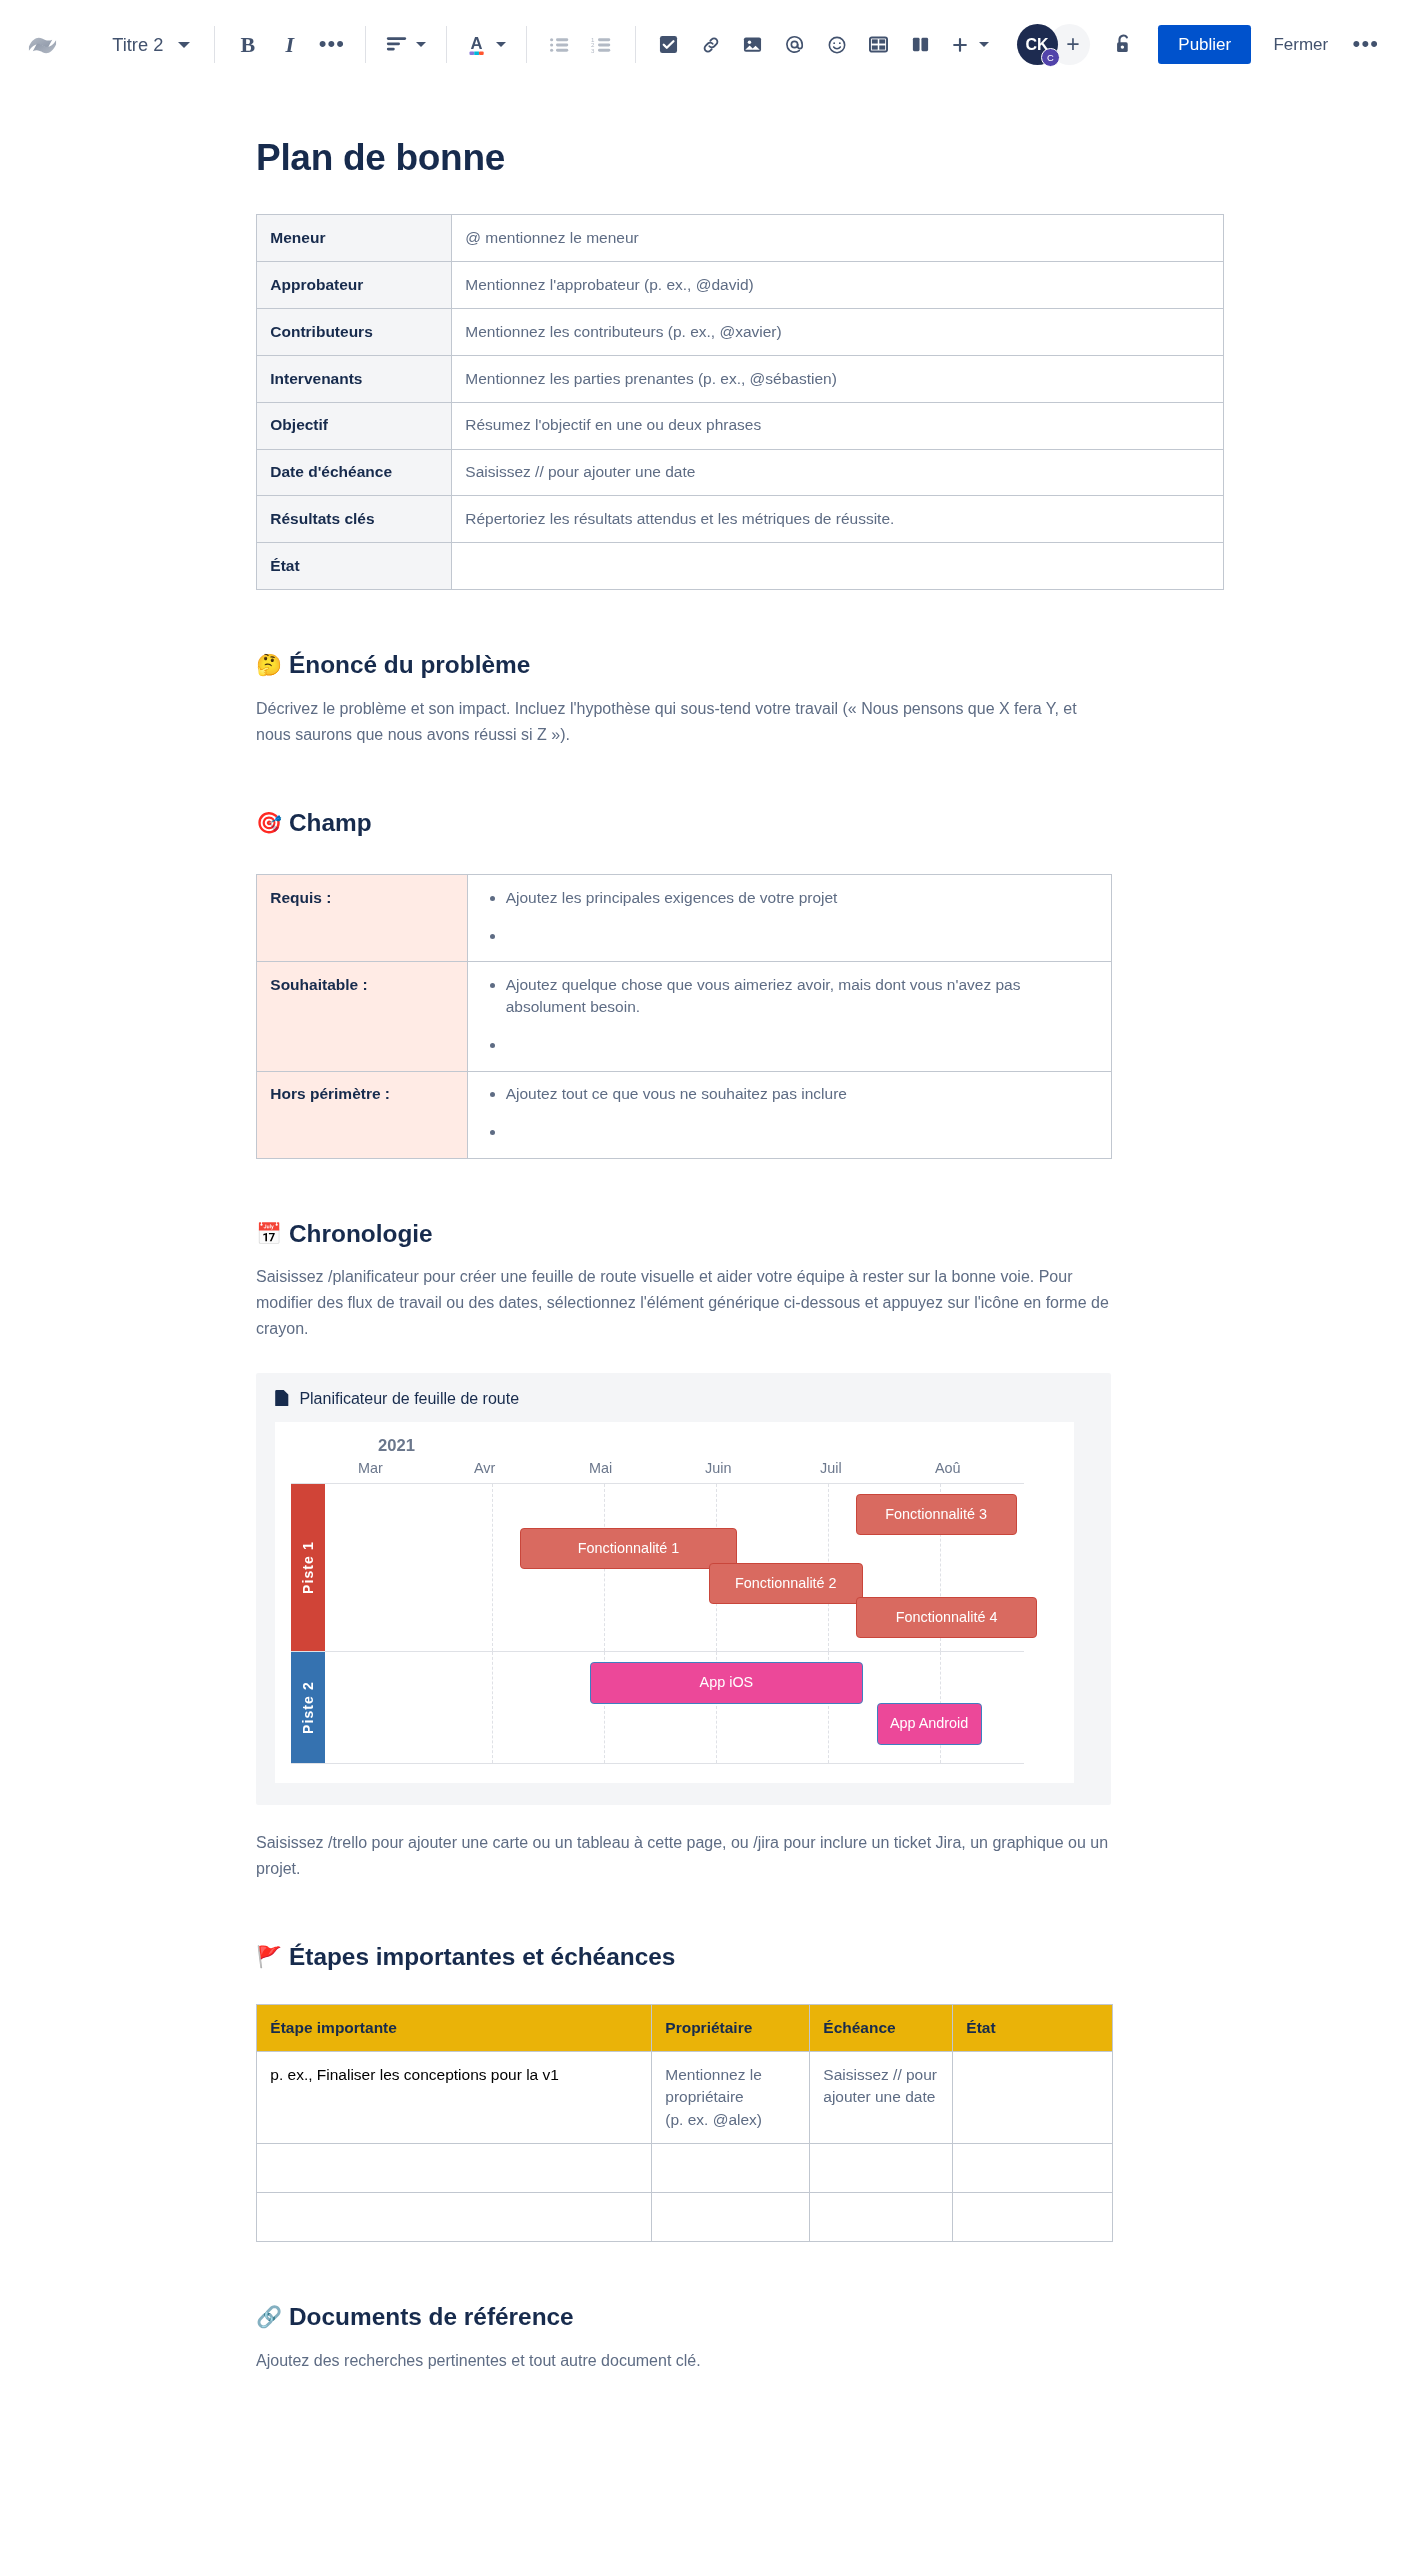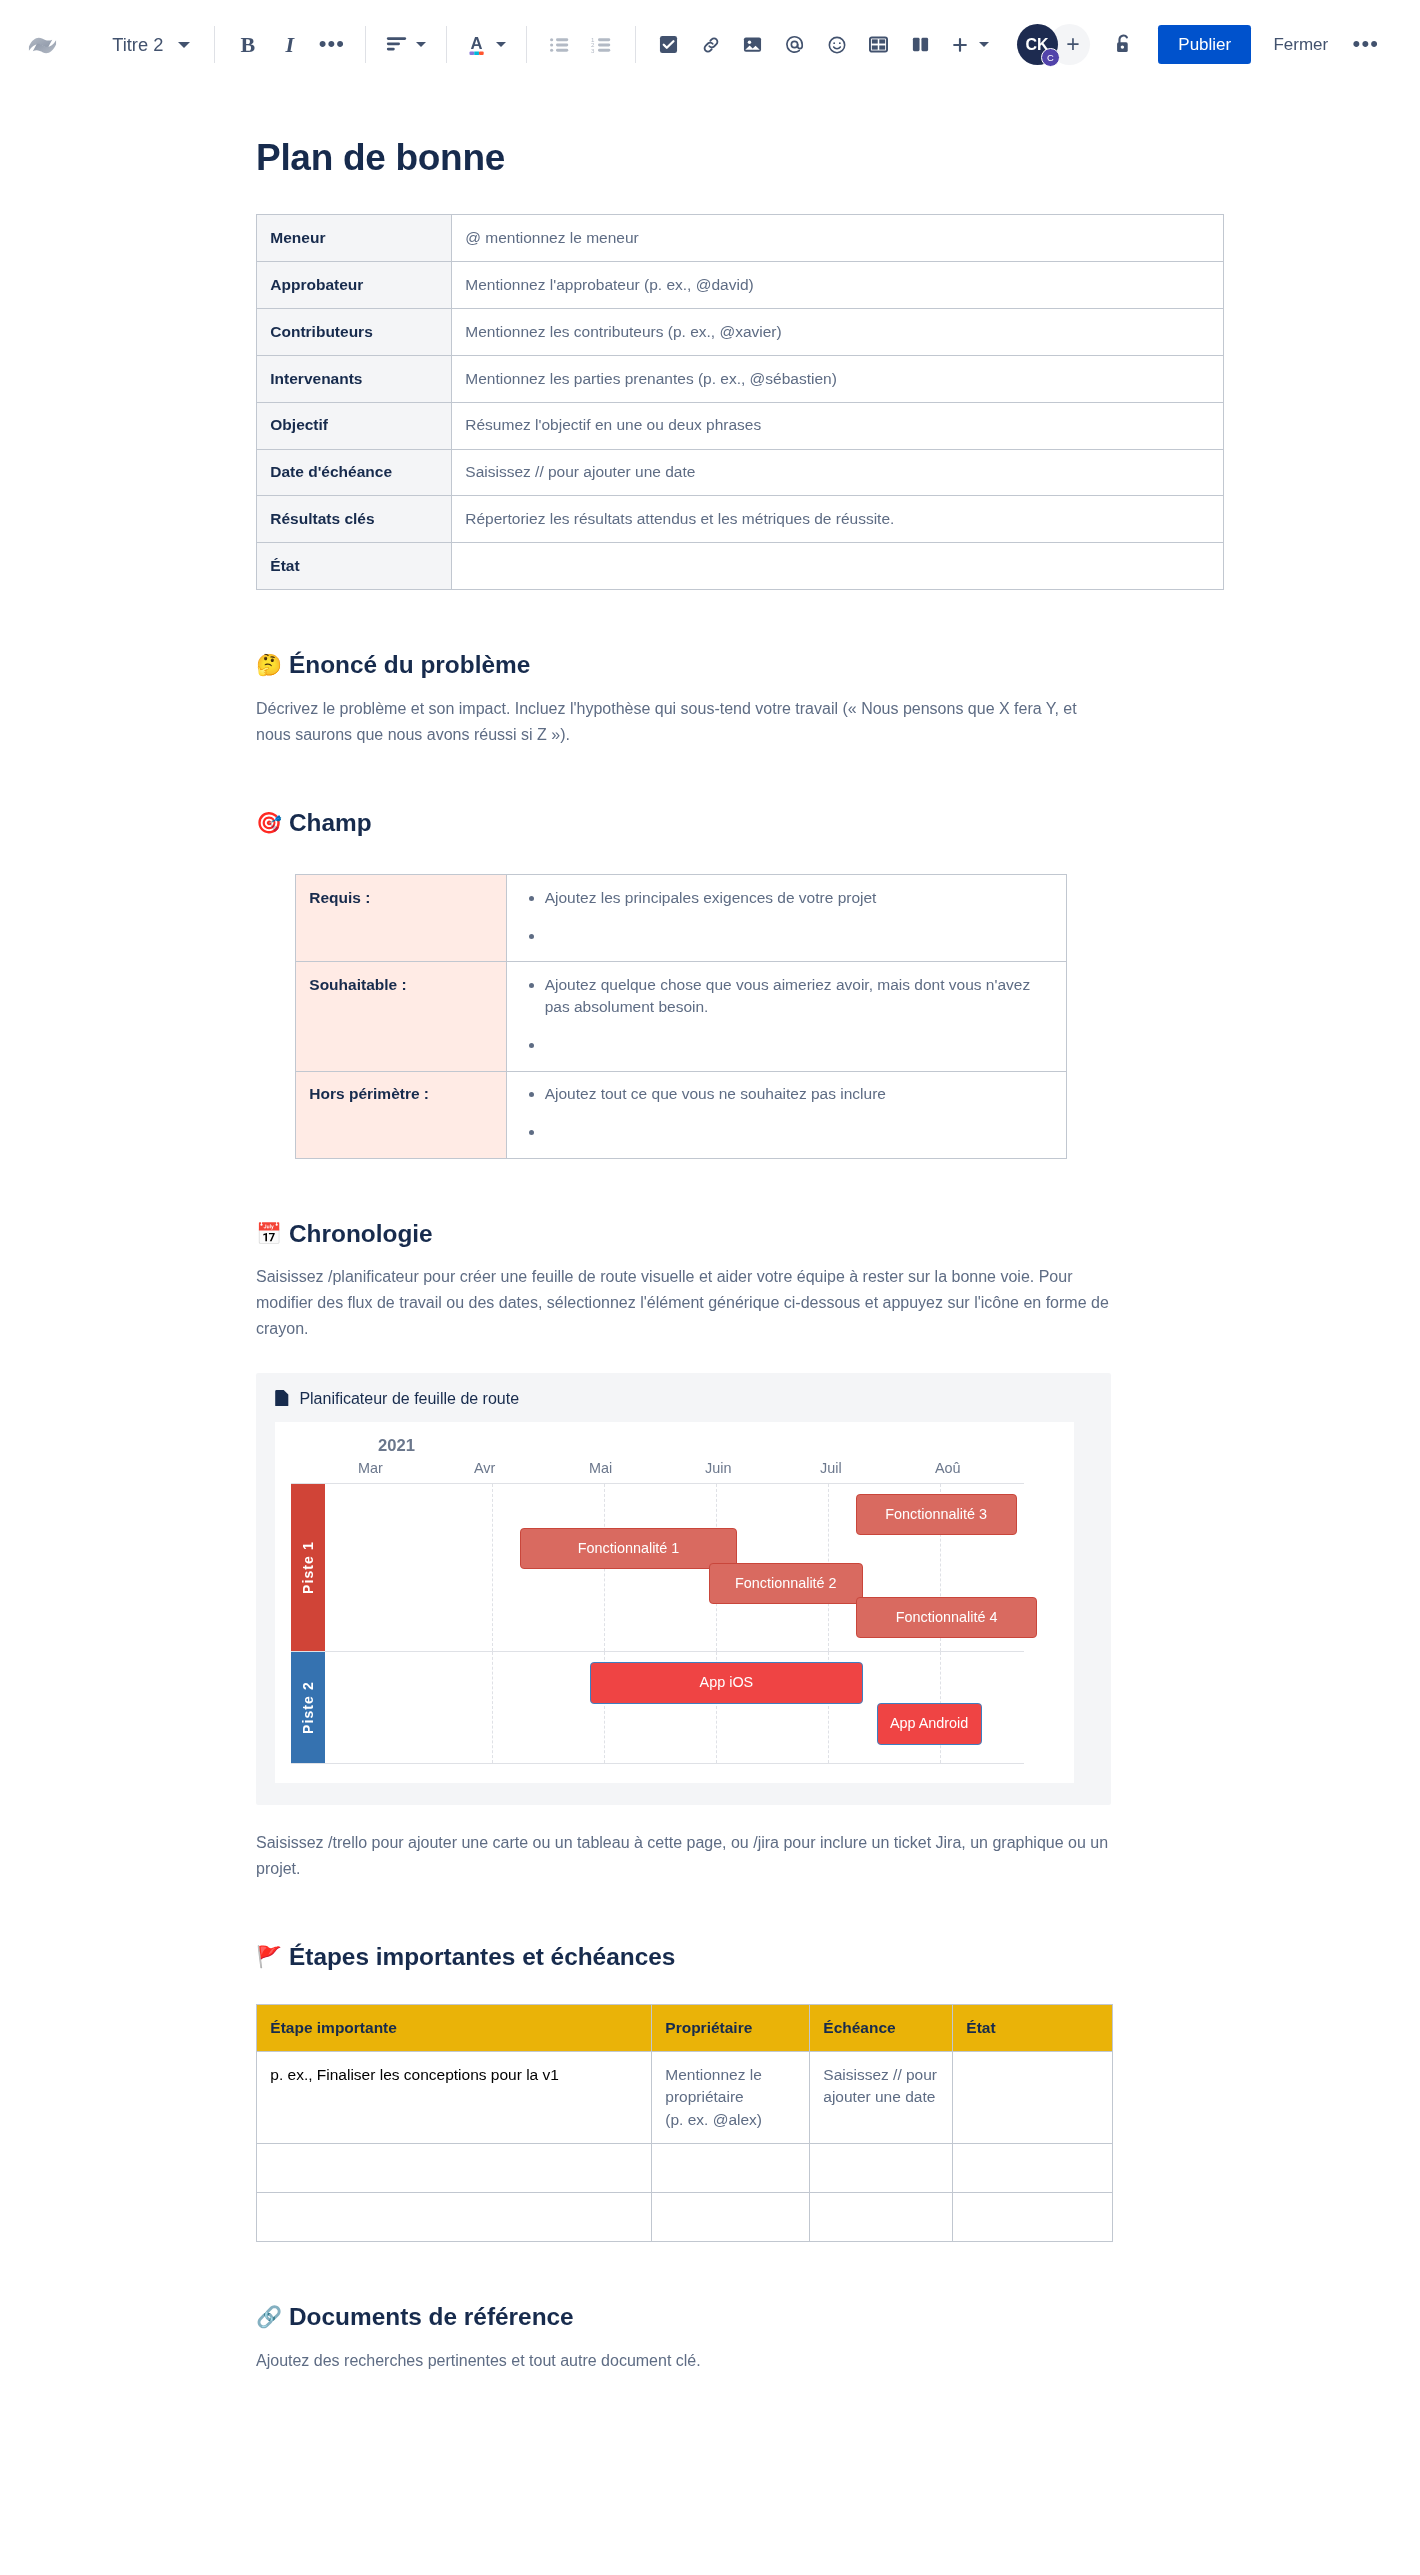--- a/index.html
+++ b/index.html
@@ -93,21 +93,21 @@
     font-size: 15.5px; line-height: 1.45;
   }
   td.keycell { background:#F4F5F7; font-weight: 700; color:#172B4D; }
   td.valcell { color:#5E6C84; font-weight: 400; }
   td.valcell.empty { }
 
   
   table.info-tab col.c1 { width: 195px; }
 
   
-  table.scope-tab { margin-top: 37px; width: 772px; margin-left: 39px; }
+  table.scope-tab { margin-top: 37px; width: 856px; }
   table.scope-tab col.c1 { width: 211px; }
   td.keycell-pink { background:#FFEBE5; font-weight:700; color:#172B4D; }
   ul.bul { margin: 0; padding-left: 24.4px; color:#5E6C84; }
   ul.bul li { margin: 0 0 15.5px 0; line-height:1.45; }
   ul.bul li:last-child { margin-bottom: 2.2px; }
   ul.bul li.blank { list-style: disc; min-height: 5.5px; }
 
   
   table.mile-tab { margin-top: 33px; width: 856px; }
   table.mile-tab col.m1 { width: 395px; }
@@ -154,21 +154,21 @@
   .lane-label.blue { background:#3572B0; }
   .lane-track { position:relative; flex: 1 1 auto; height: 100%; }
   .lane-track .vline { position:absolute; top:0; bottom:0; width:0; border-left: 1.1px dashed #DFE1E6; }
 
   .bar {
     position:absolute; border-radius: 3.9px; color:#fff; font-size: 14.4px;
     display:flex; align-items:center; justify-content:center; text-align:center;
     padding: 0 6.7px; box-sizing: border-box; line-height:1.2;
   }
   .bar.red  { background:#D96A60; border: 1.1px solid #C9463B; }
-  .bar.blue { background:#ef4444; border: 1.1px solid #3D7FC1; }
+  .bar.blue { background:#ec4899; border: 1.1px solid #3D7FC1; }
 
   
   .bottom-pad { height: 111px; }
 </style>
 </head>
 <body>
 
 <div class="toolbar">
 
   <div class="tb-logo">

